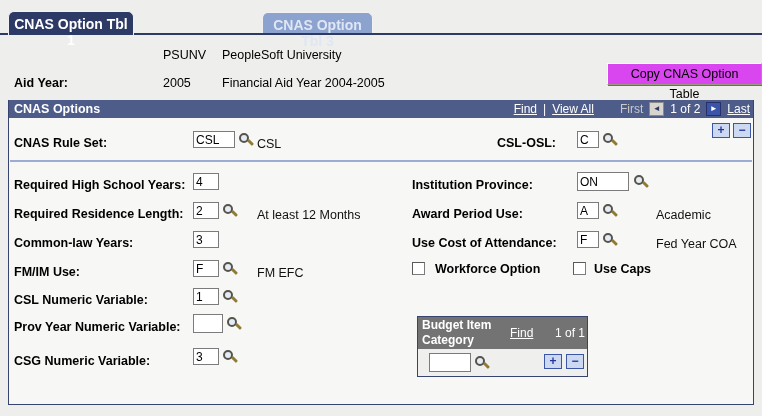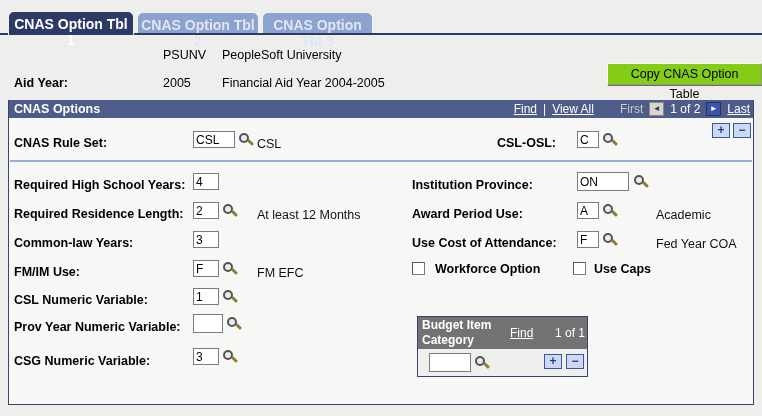--- a/index.html
+++ b/index.html
@@ -11,21 +11,21 @@
        border:1px solid #f2f2f2;border-bottom:none;border-radius:6px 6px 0 0;
        padding-top:4px;cursor:pointer;}
   .tab-active{background:#2e3a66;color:#ffffff;z-index:3;}
   .tab-inactive{background:#8ca2cf;color:#dfe6f4;z-index:1;}
   .tabline{background:#2e3a66;z-index:2;}
   
   .lbl{font-size:12.5px;font-weight:bold;color:#000;white-space:nowrap;}
   .val{font-size:12.5px;color:#000;white-space:nowrap;}
   .desc{font-size:12.5px;color:#111;white-space:nowrap;}
   
-  .ybtn{box-sizing:border-box;height:22px;background:#84cc16;border:1px solid #9a9a80;
+  .ybtn{box-sizing:border-box;height:22px;background:#d946ef;border:1px solid #9a9a80;
         border-top-color:#ffffe8;border-left-color:#ffffe8;box-shadow:1px 1px 0 #6d6d5d;
         font-size:12.5px;color:#000;padding:0 7px;line-height:20px;cursor:pointer;
         font-family:"Liberation Sans",sans-serif;}
   
   .groupbox{box-sizing:border-box;background:#f7f7f5;border:1px solid #39436f;}
   .grouphdr{background:#4e5c8a;color:#fff;}
   .grouptitle{font-size:12.5px;font-weight:bold;line-height:18px;text-align:right;}
   .navbar{display:flex;align-items:center;gap:6px;height:18px;font-size:12px;color:#fff;}
   .navlink{color:#fff;text-decoration:underline;cursor:pointer;}
   .navdim{color:#c9c9c9;}
@@ -55,21 +55,20 @@
   .gridhdr{background:#737373;color:#fff;}
   .gridtitle{font-size:12px;font-weight:bold;line-height:15px;}
   .gridrow{background:#efefed;}
 </style>
 </head>
 <body>
 
 <div class="page">
 
   <div class="abs tab tab-active" style="left:8px;top:11px;width:126px;height:24px;">CNAS Option Tbl 1</div>
-  <div class="abs tab tab-inactive" style="left:137px;top:12px;width:122px;height:21px;">CNAS Option Tbl 2</div>
   <div class="abs tab tab-inactive" style="left:262px;top:12px;width:111px;height:21px;">CNAS Option Tbl 3</div>
   <div class="abs tabline" style="left:0;top:33px;width:762px;height:2px;"></div>
 
   <div class="abs val" style="left:163px;top:48px;">PSUNV</div>
   <div class="abs val" style="left:222px;top:48px;">PeopleSoft University</div>
 
   <div class="abs lbl" style="left:14px;top:76px;">Aid Year:</div>
   <div class="abs val" style="left:163px;top:76px;">2005</div>
   <div class="abs val" style="left:222px;top:76px;">Financial Aid Year 2004-2005</div>
 

